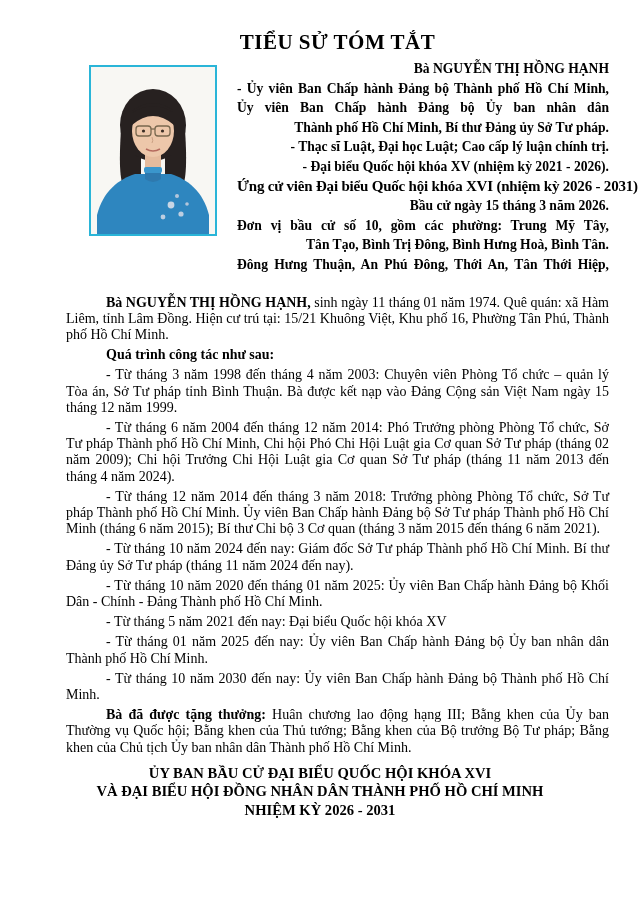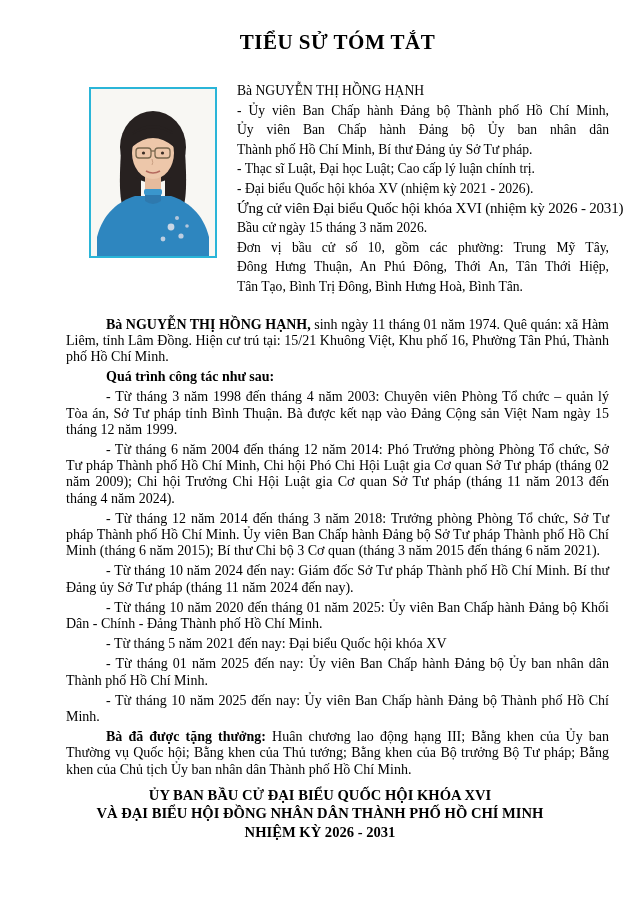--- a/index.html
+++ b/index.html
@@ -12,40 +12,40 @@
     color: #000000;
     font-family: "Liberation Serif", "DejaVu Serif", serif;
     padding: 28px 31px 0 66px;
     overflow: hidden;
   }
   .doc-title {
     font-size: 21px;
     font-weight: bold;
     text-align: center;
     letter-spacing: 0.5px;
-    margin: 2px 0 26px 0;
+    margin: 2px 0 4px 0;
   }
   .header-row { display: flex; align-items: flex-start; }
   .photo-frame {
     flex: none;
     width: 124px;
     height: 167px;
     border: 2px solid #2ab5d8;
     margin: 6px 0 0 23px;
     background: #f8f7f3;
     overflow: hidden;
   }
   .photo-frame svg { display: block; }
   .info-col { flex: 1; margin-left: 20px; min-width: 0; }
   .info-line {
-    font-weight: normal;
+    font-weight: bold;
     font-size: 13.6px;
     line-height: 19.6px;
     white-space: nowrap;
-    text-align: left;
+    text-align: right;
   }
   .info-line.stretch { text-align-last: justify; }
   .info-line.compact { font-size: 15px; letter-spacing: -0.2px; }
   .bio-section { margin-top: 20px; }
   .para {
     font-size: 14px;
     line-height: 16.2px;
     text-align: justify;
     text-indent: 40px;
     margin: 0 0 4px 0;
@@ -106,36 +106,36 @@
     <div class="info-col">
         <div class="info-line">Bà NGUYỄN THỊ HỒNG HẠNH</div>
         <div class="info-line stretch">- Ủy viên Ban Chấp hành Đảng bộ Thành phố Hồ Chí Minh,</div>
         <div class="info-line stretch">Ủy viên Ban Chấp hành Đảng bộ Ủy ban nhân dân</div>
         <div class="info-line">Thành phố Hồ Chí Minh, Bí thư Đảng ủy Sở Tư pháp.</div>
         <div class="info-line">- Thạc sĩ Luật, Đại học Luật; Cao cấp lý luận chính trị.</div>
         <div class="info-line">- Đại biểu Quốc hội khóa XV (nhiệm kỳ 2021 - 2026).</div>
         <div class="info-line compact">Ứng cử viên Đại biểu Quốc hội khóa XVI (nhiệm kỳ 2026 - 2031)</div>
         <div class="info-line">Bầu cử ngày 15 tháng 3 năm 2026.</div>
         <div class="info-line stretch">Đơn vị bầu cử số 10, gồm các phường: Trung Mỹ Tây,</div>
+        <div class="info-line">Tân Tạo, Bình Trị Đông, Bình Hưng Hoà, Bình Tân.</div>
         <div class="info-line stretch">Đông Hưng Thuận, An Phú Đông, Thới An, Tân Thới Hiệp,</div>
-        <div class="info-line">Tân Tạo, Bình Trị Đông, Bình Hưng Hoà, Bình Tân.</div>
       </div>
   </div>
 
   <div class="bio-section">
       <div class="para"><span class="lead">Bà NGUYỄN THỊ HỒNG HẠNH,</span> sinh ngày 11 tháng 01 năm 1974. Quê quán: xã Hàm Liêm, tỉnh Lâm Đồng. Hiện cư trú tại: 15/21 Khuông Việt, Khu phố 16, Phường Tân Phú, Thành phố Hồ Chí Minh.</div>
       <div class="para"><span class="lead">Quá trình công tác như sau:</span></div>
       <div class="para">- Từ tháng 3 năm 1998 đến tháng 4 năm 2003: Chuyên viên Phòng Tổ chức – quản lý Tòa án, Sở Tư pháp tỉnh Bình Thuận. Bà được kết nạp vào Đảng Cộng sản Việt Nam ngày 15 tháng 12 năm 1999.</div>
       <div class="para">- Từ tháng 6 năm 2004 đến tháng 12 năm 2014: Phó Trưởng phòng Phòng Tổ chức, Sở Tư pháp Thành phố Hồ Chí Minh, Chi hội Phó Chi Hội Luật gia Cơ quan Sở Tư pháp (tháng 02 năm 2009); Chi hội Trưởng Chi Hội Luật gia Cơ quan Sở Tư pháp (tháng 11 năm 2013 đến tháng 4 năm 2024).</div>
       <div class="para">- Từ tháng 12 năm 2014 đến tháng 3 năm 2018: Trưởng phòng Phòng Tổ chức, Sở Tư pháp Thành phố Hồ Chí Minh. Ủy viên Ban Chấp hành Đảng bộ Sở Tư pháp Thành phố Hồ Chí Minh (tháng 6 năm 2015); Bí thư Chi bộ 3 Cơ quan (tháng 3 năm 2015 đến tháng 6 năm 2021).</div>
       <div class="para">- Từ tháng 10 năm 2024 đến nay: Giám đốc Sở Tư pháp Thành phố Hồ Chí Minh. Bí thư Đảng ủy Sở Tư pháp (tháng 11 năm 2024 đến nay).</div>
       <div class="para">- Từ tháng 10 năm 2020 đến tháng 01 năm 2025: Ủy viên Ban Chấp hành Đảng bộ Khối Dân - Chính - Đảng Thành phố Hồ Chí Minh.</div>
       <div class="para">- Từ tháng 5 năm 2021 đến nay: Đại biểu Quốc hội khóa XV</div>
       <div class="para">- Từ tháng 01 năm 2025 đến nay: Ủy viên Ban Chấp hành Đảng bộ Ủy ban nhân dân Thành phố Hồ Chí Minh.</div>
-      <div class="para">- Từ tháng 10 năm 2025 đến nay: Ủy viên Ban Chấp hành Đảng bộ Thành phố Hồ Chí Minh.</div>
+      <div class="para">- Từ tháng 10 năm 2030 đến nay: Ủy viên Ban Chấp hành Đảng bộ Thành phố Hồ Chí Minh.</div>
       <div class="para"><span class="lead">Bà đã được tặng thưởng:</span> Huân chương lao động hạng III; Bằng khen của Ủy ban Thường vụ Quốc hội; Bằng khen của Thủ tướng; Bằng khen của Bộ trưởng Bộ Tư pháp; Bằng khen của Chủ tịch Ủy ban nhân dân Thành phố Hồ Chí Minh.</div>
     </div>
 
   <div class="footer-block">
       <div class="footer-line">ỦY BAN BẦU CỬ ĐẠI BIỂU QUỐC HỘI KHÓA XVI</div>
       <div class="footer-line">VÀ ĐẠI BIỂU HỘI ĐỒNG NHÂN DÂN THÀNH PHỐ HỒ CHÍ MINH</div>
       <div class="footer-line">NHIỆM KỲ 2026 - 2031</div>
     </div>
 
 </div>

